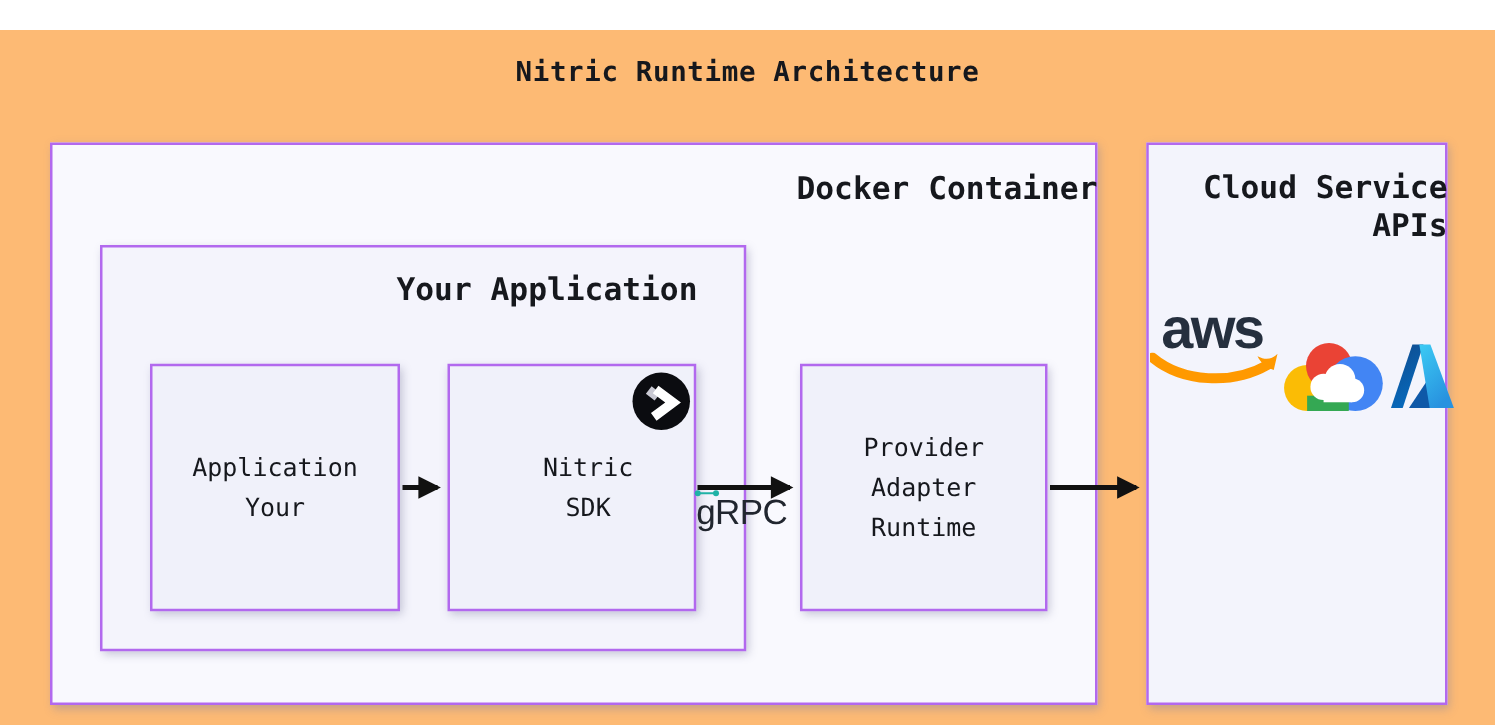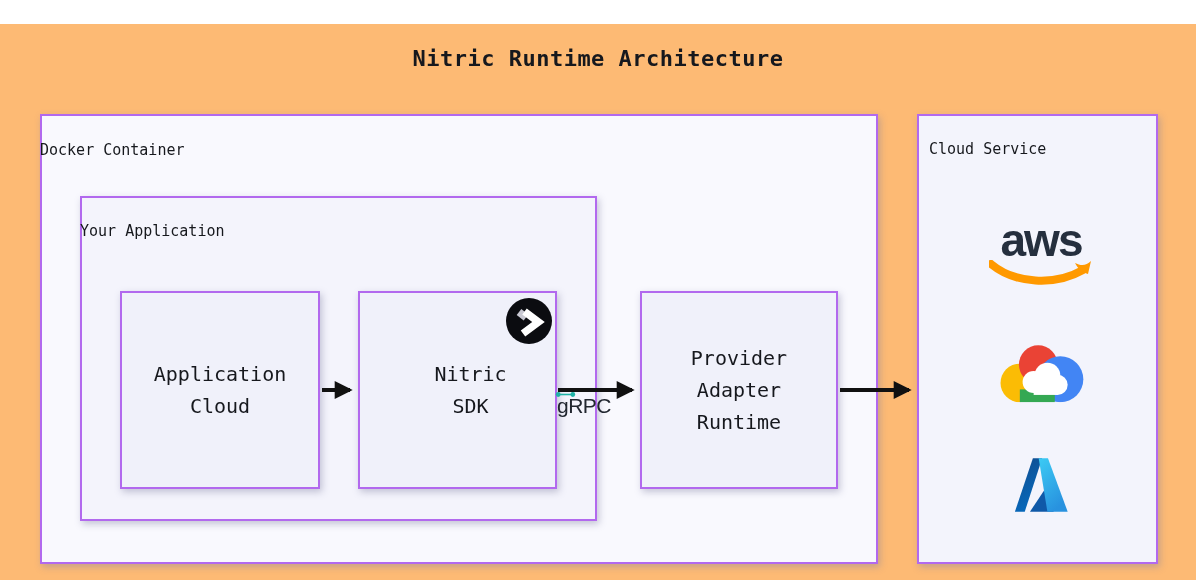--- a/index.html
+++ b/index.html
@@ -16,43 +16,43 @@
     box-shadow:2px 3px 7px rgba(130,130,165,0.45);
   }
   .docker-box{left:40px;top:90px;width:838px;height:450px;background:#f9f9fe;}
   .yourapp-box{left:80px;top:172px;width:517px;height:325px;background:#f4f4fc;}
   .leaf-box{background:#f0f1fa;top:267px;height:198px;}
   .appcode-box{left:120px;width:200px;}
   .nitric-box{left:358px;width:199px;}
   .provider-box{left:640px;width:198px;}
   .cloud-box{left:917px;top:90px;width:241px;height:450px;background:#f3f4fc;}
   .box-heading{
-    position:absolute;text-align:left;font-size:15px;font-weight:400;line-height:31px;
+    position:absolute;text-align:right;font-size:25px;font-weight:700;line-height:31px;
   }
   .docker-heading{left:40px;top:111px;width:838px;}
   .yourapp-heading{left:80px;top:192px;width:478px;}
-  .cloud-heading{left:917px;top:110px;width:241px;padding-left:12px;}
+  .cloud-heading{left:917px;top:110px;width:241px;}
   .leaf-label{
     position:absolute;top:267px;height:198px;display:flex;flex-direction:column;
     align-items:center;justify-content:center;font-size:20px;font-weight:500;line-height:32px;
     text-align:center;
   }
   .appcode-label{left:120px;width:200px;}
   .nitric-label{left:358px;width:225px;}
   .provider-label{left:640px;width:198px;text-align:right;}
   .nitric-logo{position:absolute;left:505px;top:273px;width:48px;height:48px;}
   .arrows{position:absolute;left:0;top:0;pointer-events:none;}
   .grpc-label{
     position:absolute;left:557px;top:370px;
     font-family:"Liberation Sans","DejaVu Sans",sans-serif;
-    font-size:21px;font-weight:500;color:#21262f;letter-spacing:-0.5px;
+    font-size:28px;font-weight:500;color:#21262f;letter-spacing:-0.5px;
   }
   .grpc-antenna{position:absolute;left:-2px;top:-4px;}
   .cloud-logos{position:absolute;left:917px;top:196px;width:248px;display:flex;
-    flex-direction:column;align-items:center;}
+    flex-direction:row;align-items:center;}
   .aws-logo{position:relative;width:110px;height:72px;text-align:center;}
   .aws-word{
     font-family:"Liberation Sans","DejaVu Sans",sans-serif;font-weight:700;
     font-size:46px;line-height:40px;letter-spacing:-2px;color:#252f3e;
   }
   .aws-swoosh{position:absolute;left:3px;top:40px;}
   .gcp-logo{margin-top:42px;}
   .azure-logo{margin-top:46px;}
 </style>
 </head>
@@ -66,25 +66,26 @@
   <div class="box yourapp-box"></div>
   <div class="box leaf-box appcode-box"></div>
   <div class="box leaf-box nitric-box"></div>
   <div class="box leaf-box provider-box"></div>
   <div class="box cloud-box"></div>
 
   <div class="box-heading docker-heading">Docker Container</div>
   <div class="box-heading yourapp-heading">Your Application</div>
   <div class="box-heading cloud-heading">
     <div>Cloud Service</div>
+    <div>APIs</div>
   </div>
 
   <div class="leaf-label appcode-label">
     <div>Application</div>
-    <div>Cloud</div>
+    <div>Your</div>
   </div>
   <div class="leaf-label nitric-label">
     <div>Nitric</div>
     <div>SDK</div>
   </div>
   <div class="leaf-label provider-label">
     <div>Provider</div>
     <div>Adapter</div>
     <div>Runtime</div>
   </div>

